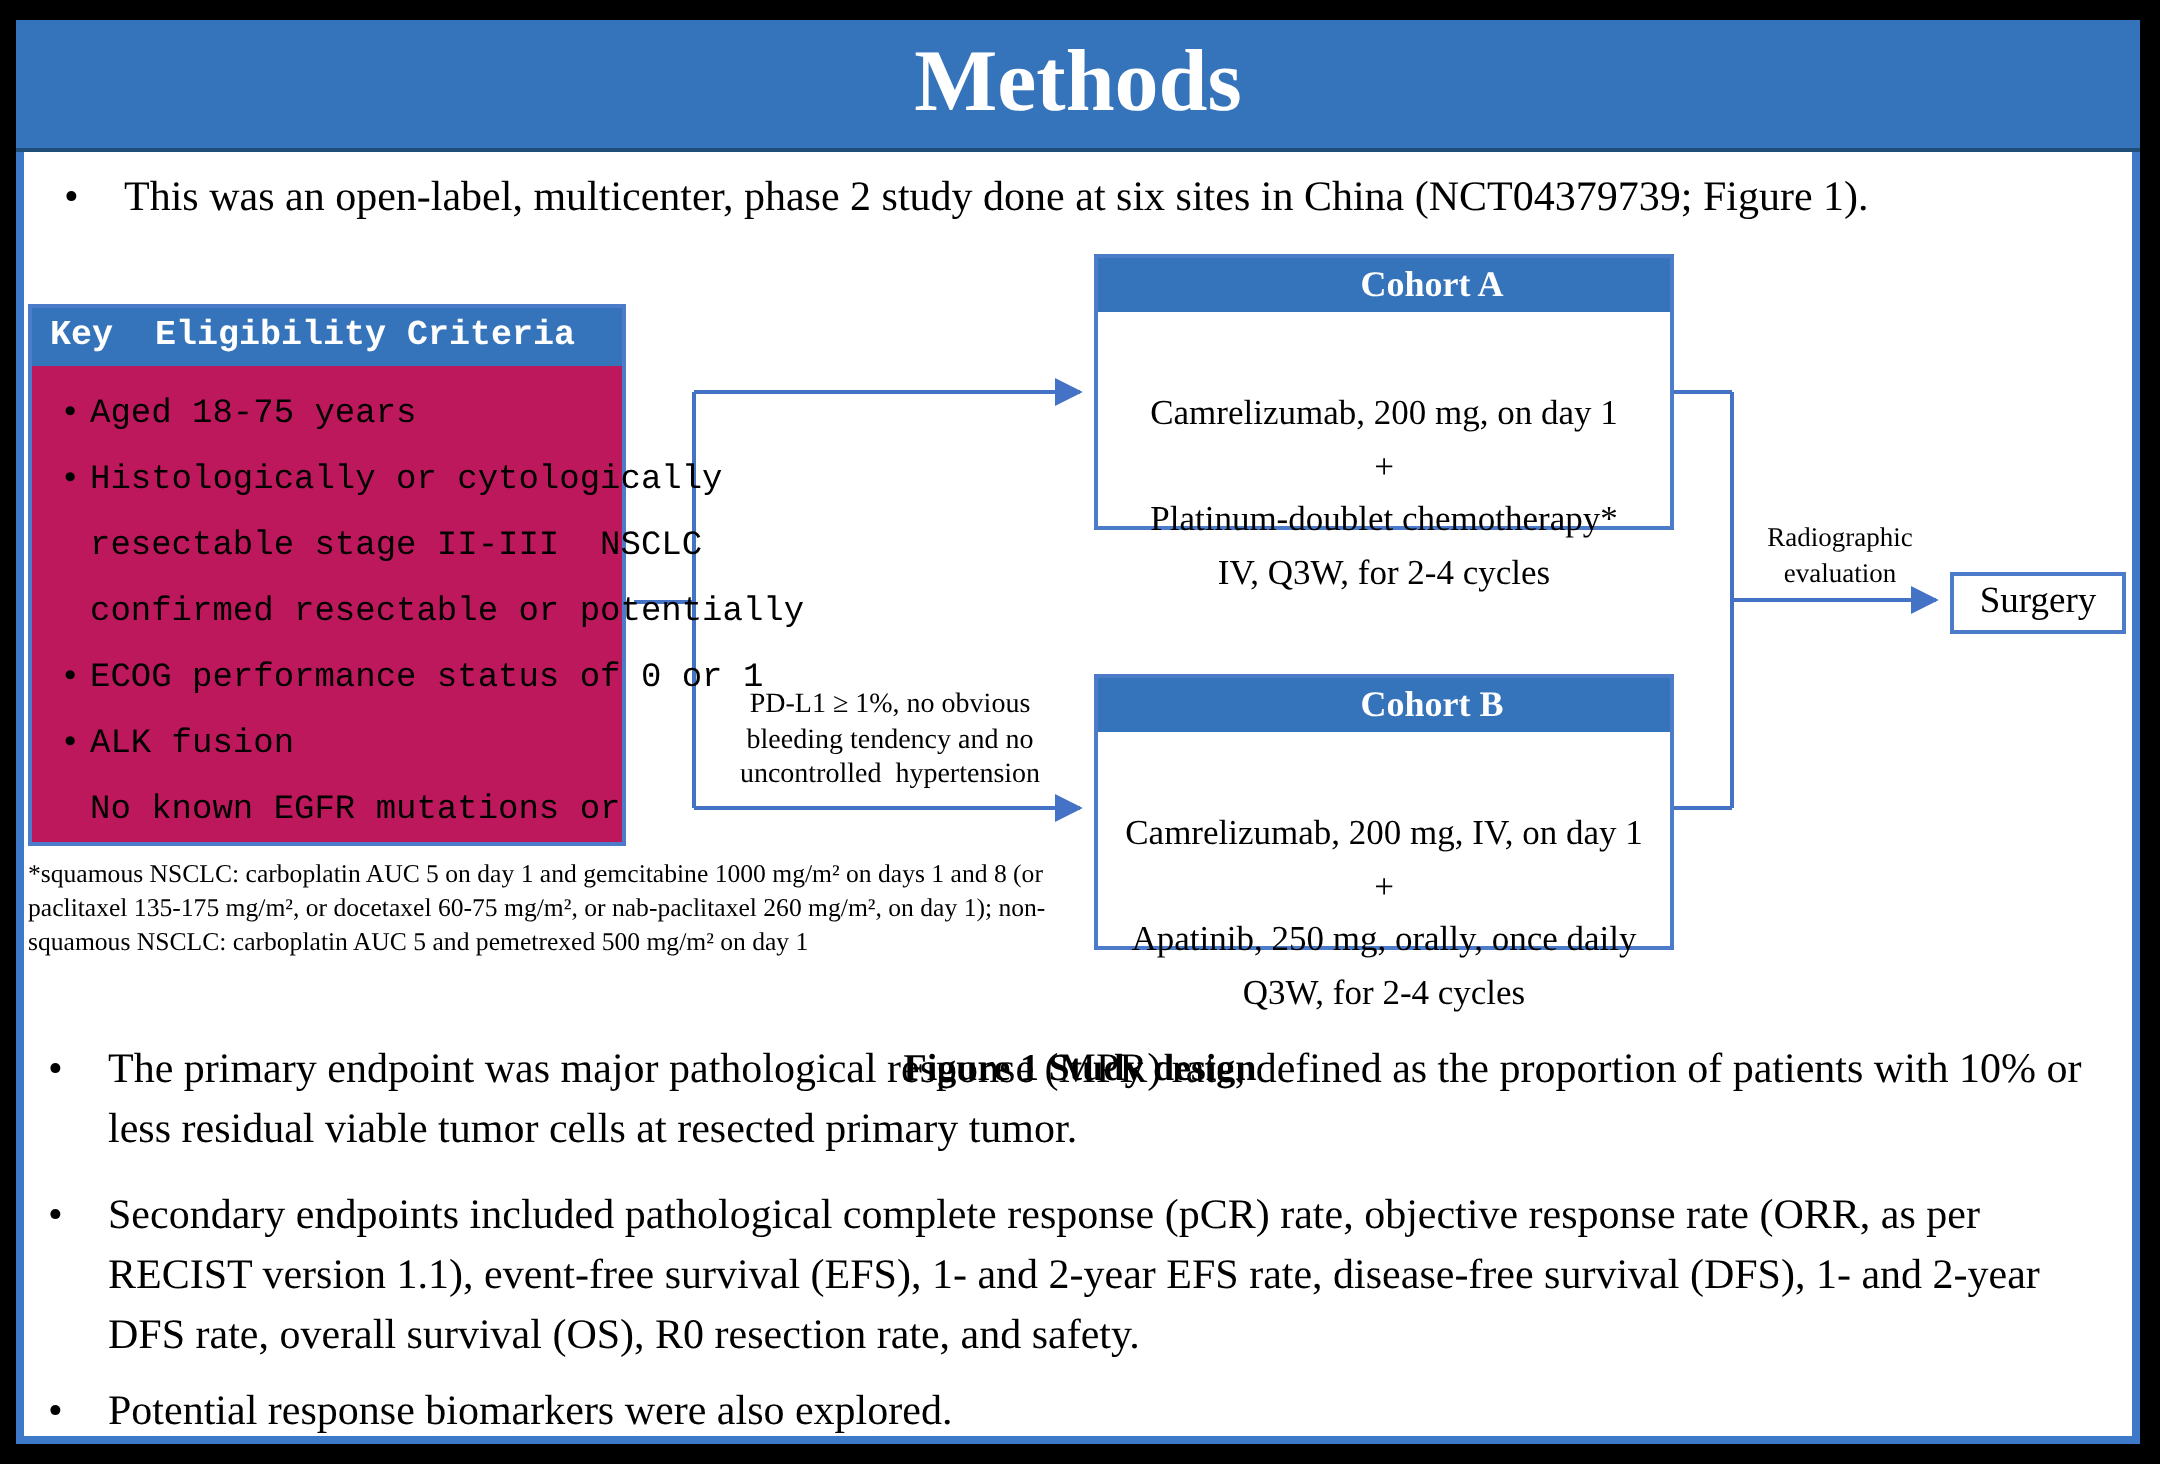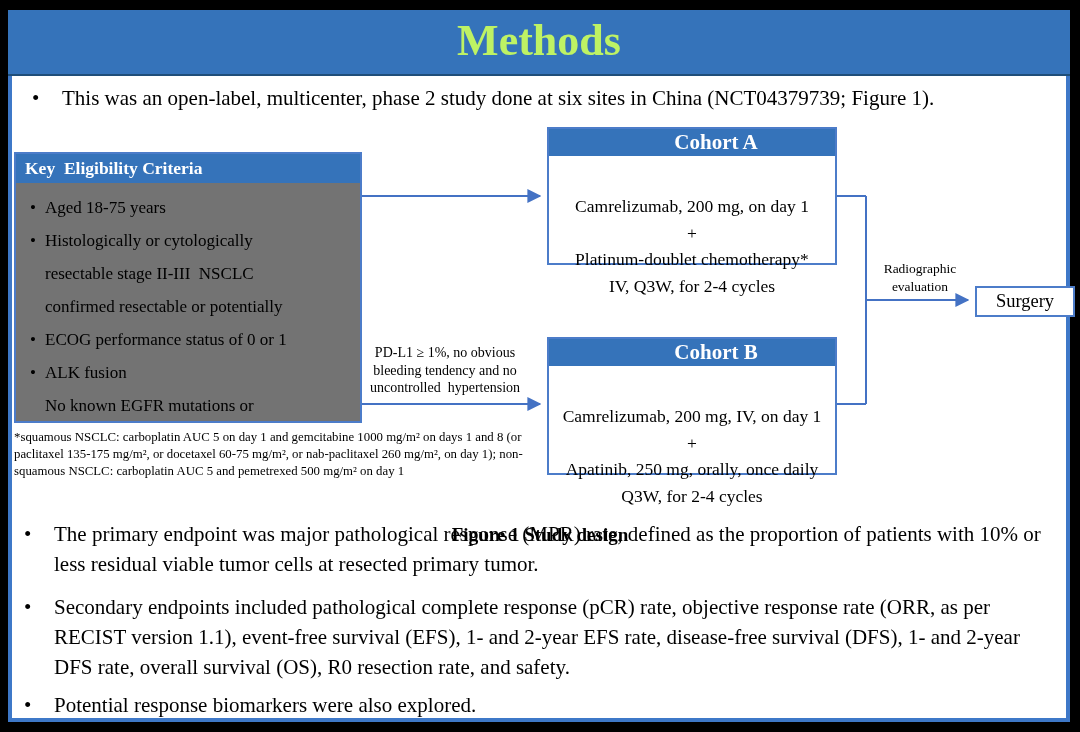--- a/index.html
+++ b/index.html
@@ -2,48 +2,48 @@
 <html><head>
 <meta charset="utf-8">
 <style>
   html,body{margin:0;padding:0;background:#000;}
   .screen{position:relative;width:1080px;height:732px;background:#000;overflow:hidden;
           font-family:"Liberation Serif","DejaVu Serif",serif;color:#000;}
   .slide-frame{position:absolute;left:8px;top:10px;width:1062px;height:712px;
                background:#fff;border:4px solid #3E78C8;box-sizing:border-box;z-index:1;}
   .title-bar{position:absolute;left:8px;top:10px;width:1062px;height:66px;background:#3573BA;
              border-bottom:2px solid #1F4E79;box-sizing:border-box;z-index:3;text-align:center;}
-  .title-bar span{display:inline-block;color:#bef264;font-weight:bold;font-size:44px;line-height:62px;}
+  .title-bar span{display:inline-block;color:#ffffff;font-weight:bold;font-size:44px;line-height:62px;}
   .connectors{position:absolute;left:0;top:0;z-index:2;pointer-events:none;}
 
   .mbullet{position:absolute;display:flex;z-index:3;font-size:21px;line-height:30px;}
   .mbullet .bmark{flex:0 0 30px;}
   .mbullet .btext{flex:1;}
 
-  .elig-box{position:absolute;left:14px;top:152px;width:348px;height:271px;background:#737373;
-            border:2px solid #4C7CC9;box-sizing:border-box;z-index:3;}
+  .elig-box{position:absolute;left:14px;top:152px;width:299px;height:271px;background:#be185d;
+            border:2px solid #4C7CC9;box-sizing:border-box;z-index:3;font-family:Liberation Mono, monospace;}
   .elig-header{height:29px;line-height:29px;background:#3573BA;color:#fff;font-weight:bold;
                font-size:17.5px;padding-left:9px;white-space:pre;}
   .elig-body{padding:8px 2px 0 14px;}
   .elig-item{display:flex;font-size:17px;}
   .elig-mark{flex:0 0 15px;line-height:33px;}
   .elig-lines div{line-height:33px;white-space:pre;}
 
   .flabel{position:absolute;z-index:3;text-align:center;font-size:14px;}
   .flabel div{line-height:17.5px;white-space:pre;}
 
   .cohort-box{position:absolute;left:547px;width:290px;height:138px;background:#fff;
               border:2px solid #4C7CC9;box-sizing:border-box;z-index:3;}
   .cohort-a{top:127px;} .cohort-b{top:337px;}
   .cohort-header{height:27px;line-height:27px;background:#3573BA;color:#fff;font-weight:bold;
-                 font-size:21px;text-align:center;padding-left:48px;}
+                 font-size:18px;text-align:center;padding-left:48px;}
   .cohort-body{text-align:center;font-size:17.5px;padding-top:1px;margin-top:36px;}
   .cohort-body div{line-height:26.5px;white-space:pre;}
 
-  .surgery-box{position:absolute;left:975px;top:286px;width:100px;height:31px;background:#fff;
+  .surgery-box{position:absolute;left:975px;top:286px;width:88px;height:31px;background:#fff;
                border:2px solid #4C7CC9;box-sizing:border-box;z-index:3;text-align:center;
                font-size:18.5px;line-height:27px;}
 
   .footnote{position:absolute;left:14px;top:429px;width:532px;z-index:3;
             font-size:12.8px;line-height:17px;}
   .caption{position:absolute;left:290px;top:484px;width:500px;z-index:3;text-align:center;
            font-weight:bold;font-size:19px;margin-top:40px;}
 </style>
 </head>
 <body>

